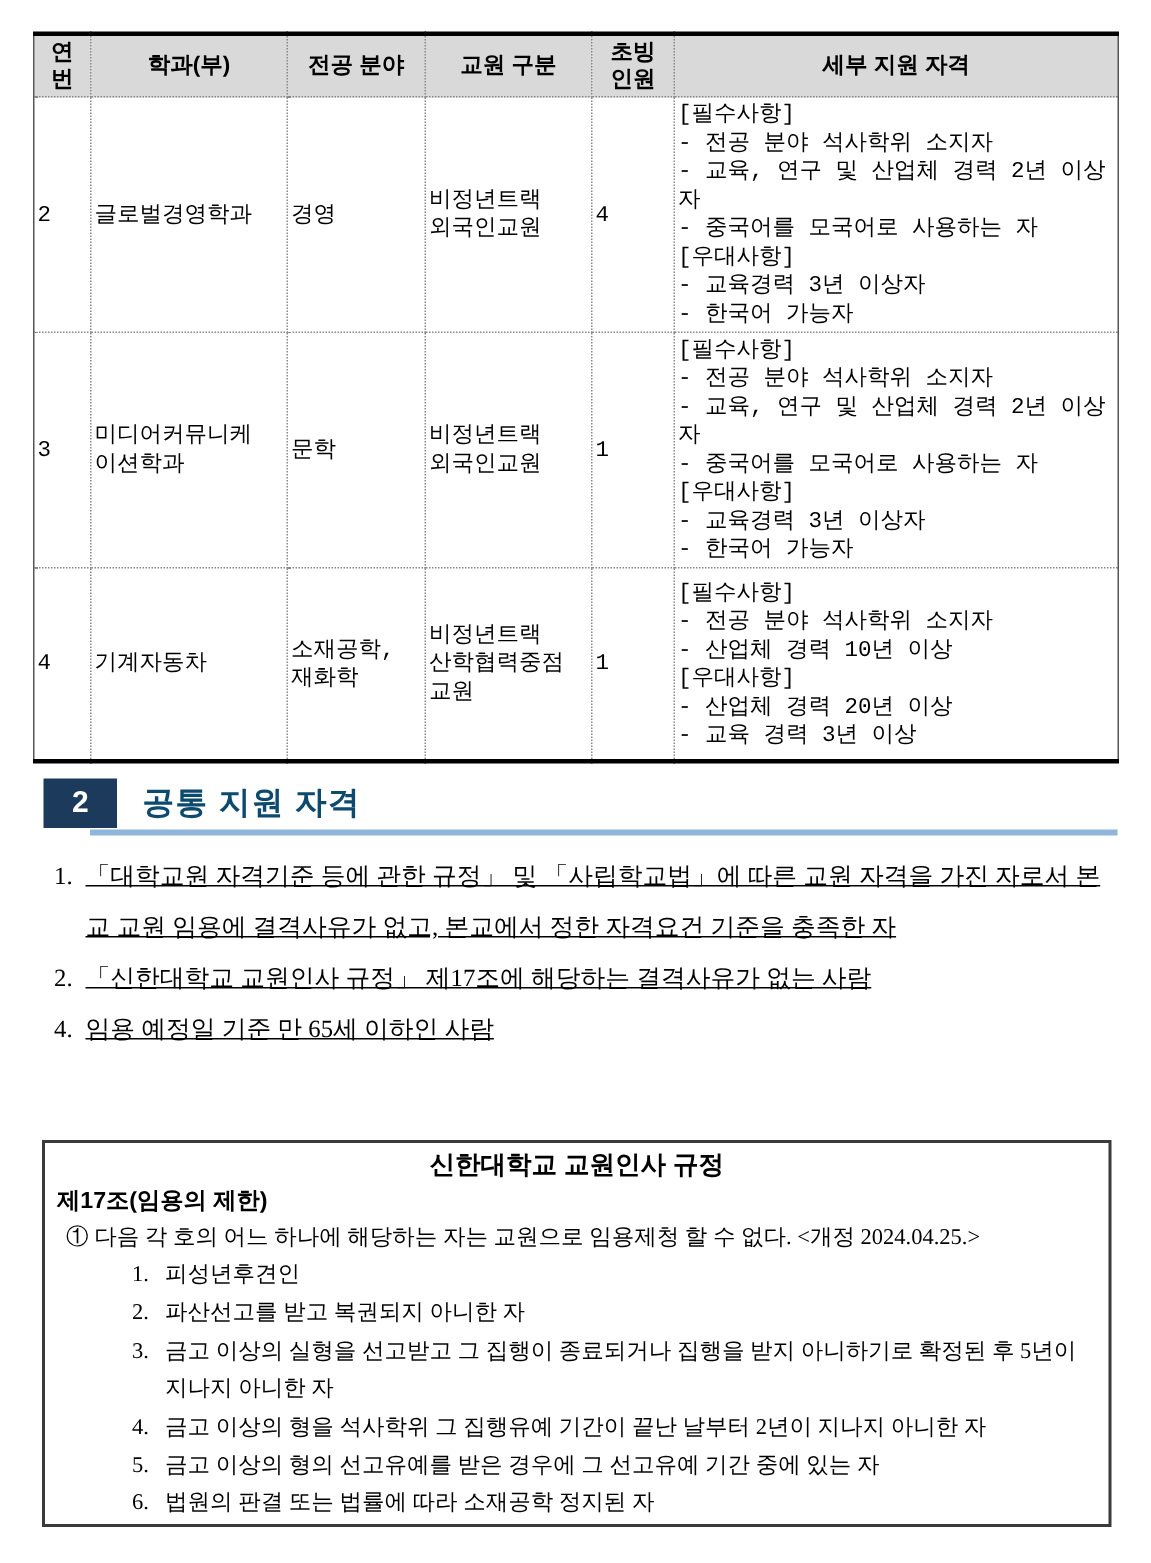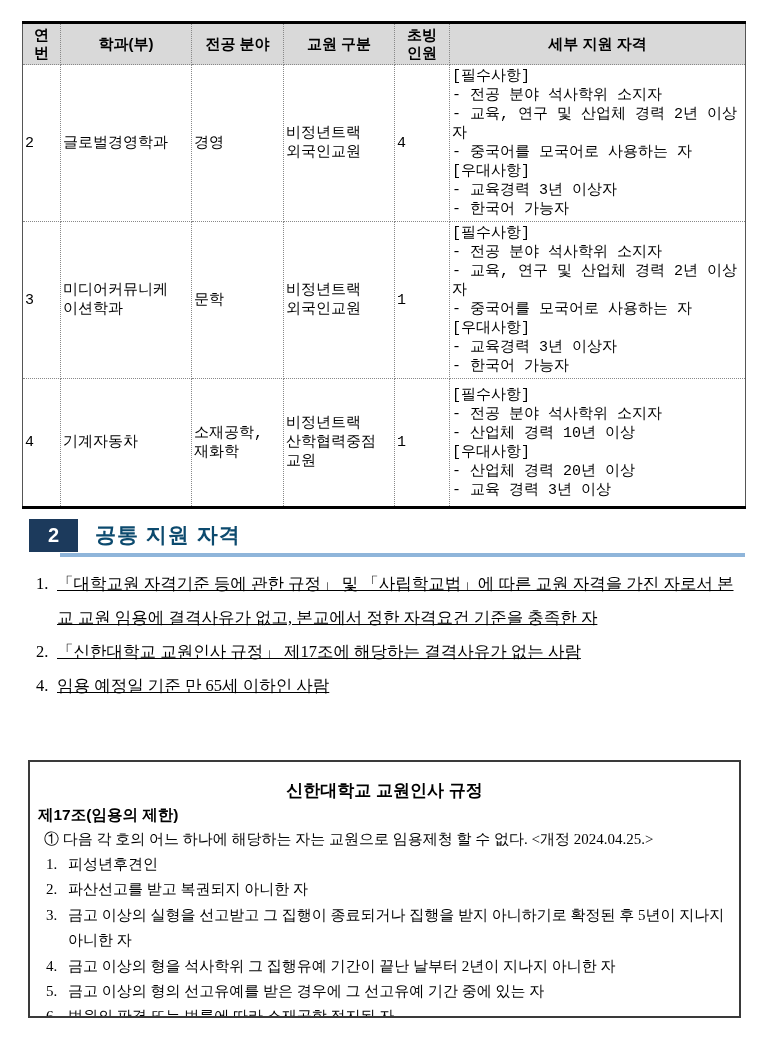--- a/index.html
+++ b/index.html
@@ -31,27 +31,27 @@
         font-weight:bold;font-size:21px;letter-spacing:1px;color:#0c4a6e;}
   .sec-line{position:absolute;left:60px;top:35px;width:685px;height:4px;background:#8fb5da;}
 
   
   .clist{position:absolute;left:36px;top:567px;width:706px;font-size:16.5px;line-height:34px;text-decoration:underline;}
   .clist .li{padding-left:21px;}
   .clist .no{display:inline-block;width:21px;margin-left:-21px;}
 
   
   .regbox{position:absolute;left:28px;top:760px;width:713px;height:258px;
-        border:2px solid #3a3a3a;box-sizing:border-box;padding:17px 8px 0 8px;overflow:hidden;}
+        border:2px solid #3a3a3a;box-sizing:border-box;padding:3px 8px 0 8px;overflow:hidden;}
   .reg-title{text-align:center;font-family:"Liberation Sans",sans-serif;font-weight:bold;
         font-size:17px;line-height:24px;}
   .reg-article{font-family:"Liberation Sans",sans-serif;font-weight:bold;font-size:15.5px;
         line-height:24px;}
   .reg-clause{font-size:15px;line-height:25px;padding-left:6px;}
-  .reg-items{font-size:15px;line-height:25.4px;padding-left:8px;}
+  .reg-items{font-size:15px;line-height:25.4px;padding-left:8px;margin-left:42px;}
   .reg-items .li{padding-left:22px;}
   .reg-items .no{display:inline-block;width:22px;margin-left:-22px;}
 </style>
 </head>
 <body>
 
 <div class="page">
 
   <div class="tbl-wrap">
     <table class="recruit">

